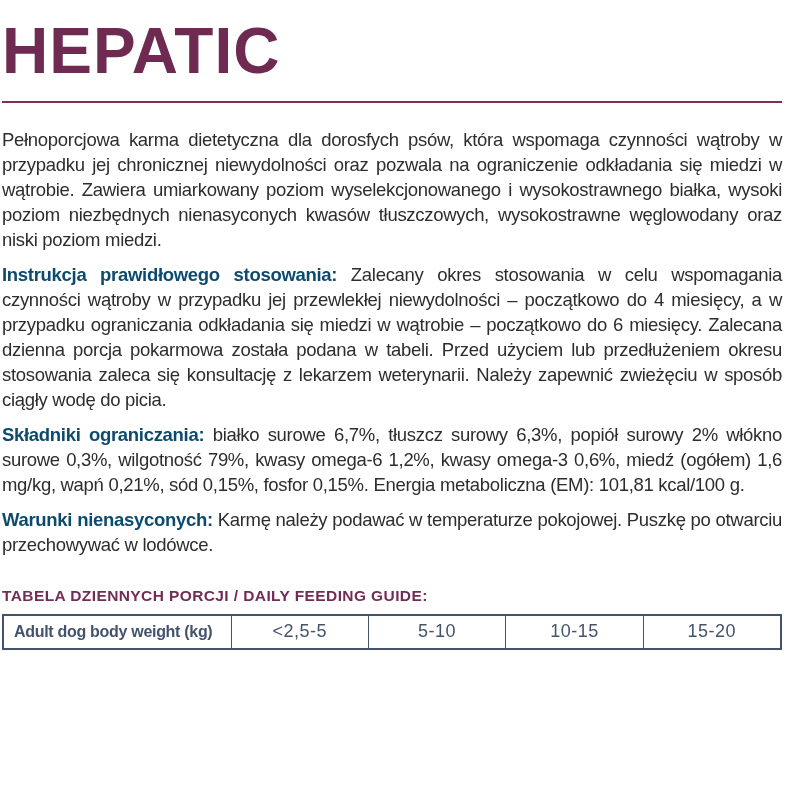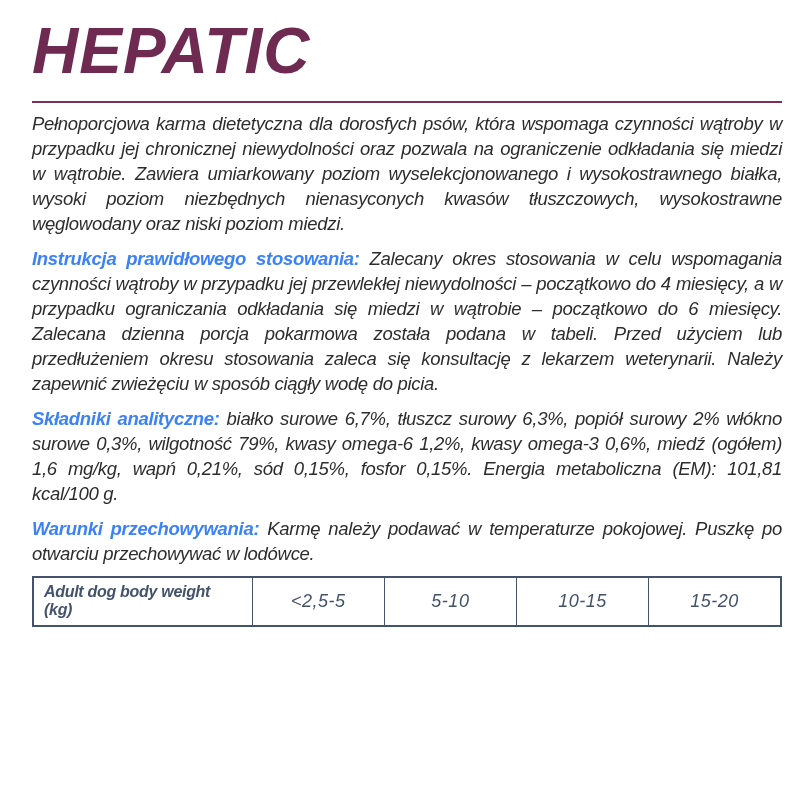--- a/index.html
+++ b/index.html
@@ -3,47 +3,46 @@
 <meta charset="utf-8">
 <style>
   * { margin: 0; padding: 0; box-sizing: border-box; }
   html, body { width: 800px; height: 800px; background: #ffffff; overflow: hidden; }
   body {
     font-family: "Liberation Sans", sans-serif;
     color: #2d2d2d;
   }
   .page {
     width: 800px; height: 780px;
-    padding: 16px 18px 0 32px;
-    font-style: italic;
+    padding: 16px 18px 0 2px;
   }
   .product-title {
     font-size: 64px;
     line-height: 1.05;
     font-weight: 800;
     letter-spacing: 1px;
     color: #6e2a50;
     margin-top: 2px;
   }
   .title-divider {
     border: none;
     border-top: 2.5px solid #7c2f5c;
     margin-top: 16px;
     margin-bottom: 0;
   }
-  .body-copy { margin-top: 8px; }
+  .body-copy { margin-top: 24px; }
   .para {
     font-size: 18.5px;
     line-height: 25px;
     letter-spacing: -0.3px;
     text-align: justify;
     color: #2d2d2d;
     margin-bottom: 10px;
   }
-  .para b { font-weight: 700; color: #3b82f6; }
+  .para b { font-weight: 700; color: #0c4a6e; }
   .feeding-heading {
     margin-top: 30px;
     font-size: 15.5px;
     font-weight: 700;
     letter-spacing: 0.4px;
     color: #722c55;
   }
   .feeding-table {
     margin-top: 9px;
     border: 2px solid #44536c;
@@ -88,26 +87,27 @@
   <hr class="title-divider">
 
   <div class="body-copy">
 
     <p class="para"><span>Pełnoporcjowa karma dietetyczna dla dorosfych psów, która wspomaga czynności wątroby w przypadku jej chronicznej niewydolności oraz pozwala na ograniczenie odkładania się miedzi w wątrobie. Zawiera umiarkowany poziom wyselekcjonowanego i wysokostrawnego białka, wysoki poziom niezbędnych nienasyconych kwasów tłuszczowych, wysokostrawne węglowodany oraz niski poziom miedzi.</span></p>
 
     <p class="para"><b>Instrukcja prawidłowego stosowania:</b><span> Zalecany okres stosowania w celu wspomagania czynności wątroby w przypadku jej przewlekłej niewydolności – początkowo do 4 miesięcy, a w przypadku ograniczania odkładania się miedzi w wątrobie – początkowo do 6 miesięcy. Zalecana dzienna porcja pokarmowa została podana w tabeli. Przed użyciem lub przedłużeniem okresu stosowania zaleca się konsultację z lekarzem weterynarii. Należy zapewnić zwieżęciu w sposób ciągły wodę do picia.</span></p>
 
 
 
-    <p class="para"><b>Składniki analityczne:</b><span> białko surowe 6,7%, tłuszcz surowy 6,3%, popiół surowy 2% włókno surowe 0,3%, wilgotność 79%, kwasy omega-6 1,2%, kwasy omega-3 0,6%, miedź (ogółem) 1,6 mg/kg, wapń 0,21%, sód 0,15%, fosfor 0,15%. Energia metaboliczna (EM): 101,81 kcal/100 g.</span></p>
+    <p class="para"><b>Składniki ograniczania:</b><span> białko surowe 6,7%, tłuszcz surowy 6,3%, popiół surowy 2% włókno surowe 0,3%, wilgotność 79%, kwasy omega-6 1,2%, kwasy omega-3 0,6%, miedź (ogółem) 1,6 mg/kg, wapń 0,21%, sód 0,15%, fosfor 0,15%. Energia metaboliczna (EM): 101,81 kcal/100 g.</span></p>
 
-    <p class="para"><b>Warunki przechowywania:</b><span> Karmę należy podawać w temperaturze pokojowej. Puszkę po otwarciu przechowywać w lodówce.</span></p>
+    <p class="para"><b>Warunki nienasyconych:</b><span> Karmę należy podawać w temperaturze pokojowej. Puszkę po otwarciu przechowywać w lodówce.</span></p>
 
   </div>
 
+  <div class="feeding-heading">TABELA DZIENNYCH PORCJI / DAILY FEEDING GUIDE:</div>
 
   <div class="feeding-table">
 
     <div class="t-row">
       <div class="t-cell t-label">Adult dog body weight (kg)</div>
       <div class="t-cell t-value">&lt;2,5-5</div>
       <div class="t-cell t-value">5-10</div>
       <div class="t-cell t-value">10-15</div>
       <div class="t-cell t-value">15-20</div>
     </div>

